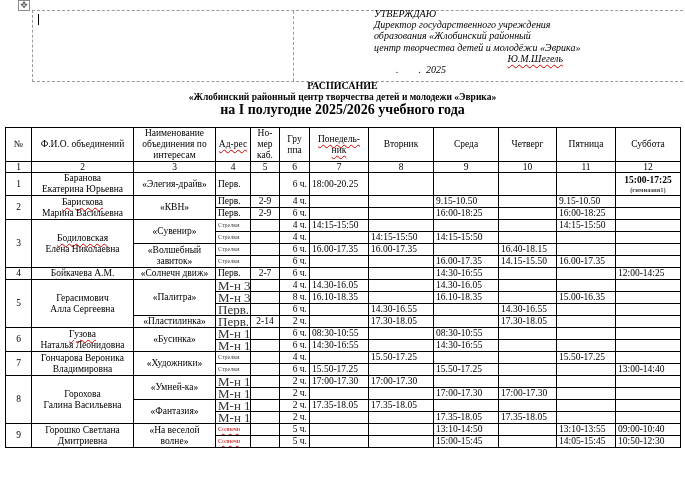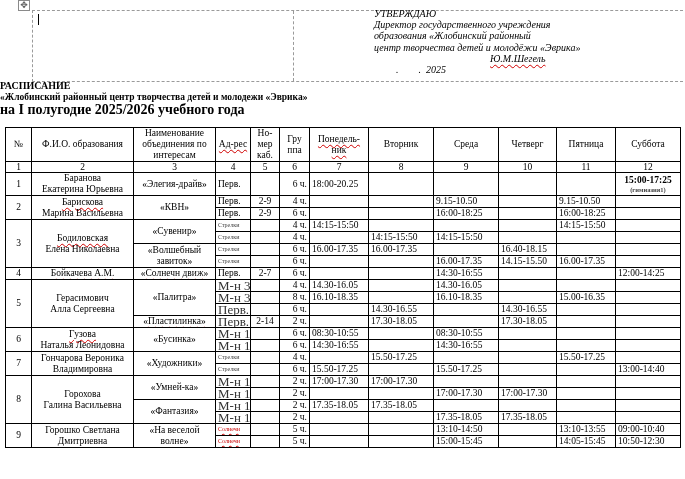--- a/index.html
+++ b/index.html
@@ -7,24 +7,24 @@
          font-family: "Liberation Serif", "DejaVu Serif", serif; color: #000; }
   .move-handle { position: absolute; left: 18px; top: 0px; width: 10px; height: 9px;
                  border: 1px solid #8a8a8a; font-size: 9px; line-height: 8px; text-align: center;
                  color: #555; background: #fff; }
   .header-box { position: absolute; left: 32px; top: 10px; width: 660px; height: 70px;
                 border-top: 1px dashed #9a9a9a; border-bottom: 1px dashed #9a9a9a;
                 border-left: 1px dashed #9a9a9a; }
   .header-divider { position: absolute; left: 260px; top: 0; height: 70px; border-left: 1px dashed #9a9a9a; }
   .cursor { position: absolute; left: 5px; top: 3px; width: 1px; height: 11px; background: #000; }
   .approve { position: absolute; left: 374px; top: 8px; font-size: 10px; line-height: 11.2px; font-style: italic; }
-  .approve .sig { padding-left: 116px; }
+  .approve .sig { padding-left: 116px; text-align: center; }
   .approve .date { padding-left: 22px; }
   .squiggle { text-decoration: underline wavy #d00000; text-decoration-thickness: 1px; text-underline-offset: 2px; }
-  .title-block { position: absolute; left: 0; top: 80px; width: 685px; font-weight: bold; }
+  .title-block { position: absolute; left: 0; top: 80px; width: 685px; text-align: center; font-weight: bold; }
   .title-block .t1 { font-size: 10px; line-height: 12px; }
   .title-block .t2 { font-size: 9.5px; line-height: 11px; }
   .title-block .t3 { font-size: 14px; line-height: 13px; }
   table.sched { position: absolute; left: 5px; top: 127px; width: 675px; border-collapse: collapse;
                 table-layout: fixed; font-size: 9.5px; }
   table.sched td, table.sched th { border: 1px solid #000; padding: 0 2px; vertical-align: middle;
                 font-weight: normal; overflow: hidden; white-space: nowrap; }
   table.sched th { text-align: center; line-height: 11px; white-space: normal; }
   .num-row td { text-align: center; height: 10px; line-height: 10px; border-bottom: 3px double #000; }
   td.c { text-align: center; }
@@ -73,21 +73,21 @@
       <col style="width:59px">
       <col style="width:65px">
     <col style="width:65px">
       <col style="width:58px">
       <col style="width:59px">
       <col style="width:65px">
   </colgroup>
   <thead>
     <tr style="height:29px">
       <th>№</th>
-      <th>Ф.И.О. образования</th>
+      <th>Ф.И.О. объединений</th>
       <th>Наименование объединения по интересам</th>
       <th><span class="squiggle">Ад-рес</span></th>
       <th><span>Но-мер каб.</span></th>
       <th>Гру ппа</th>
       <th><span class="squiggle">Понедель-ник</span></th>
       <th>Вторник</th>
       <th>Среда</th>
       <th>Четверг</th>
       <th>Пятница</th>
       <th>Суббота</th>

